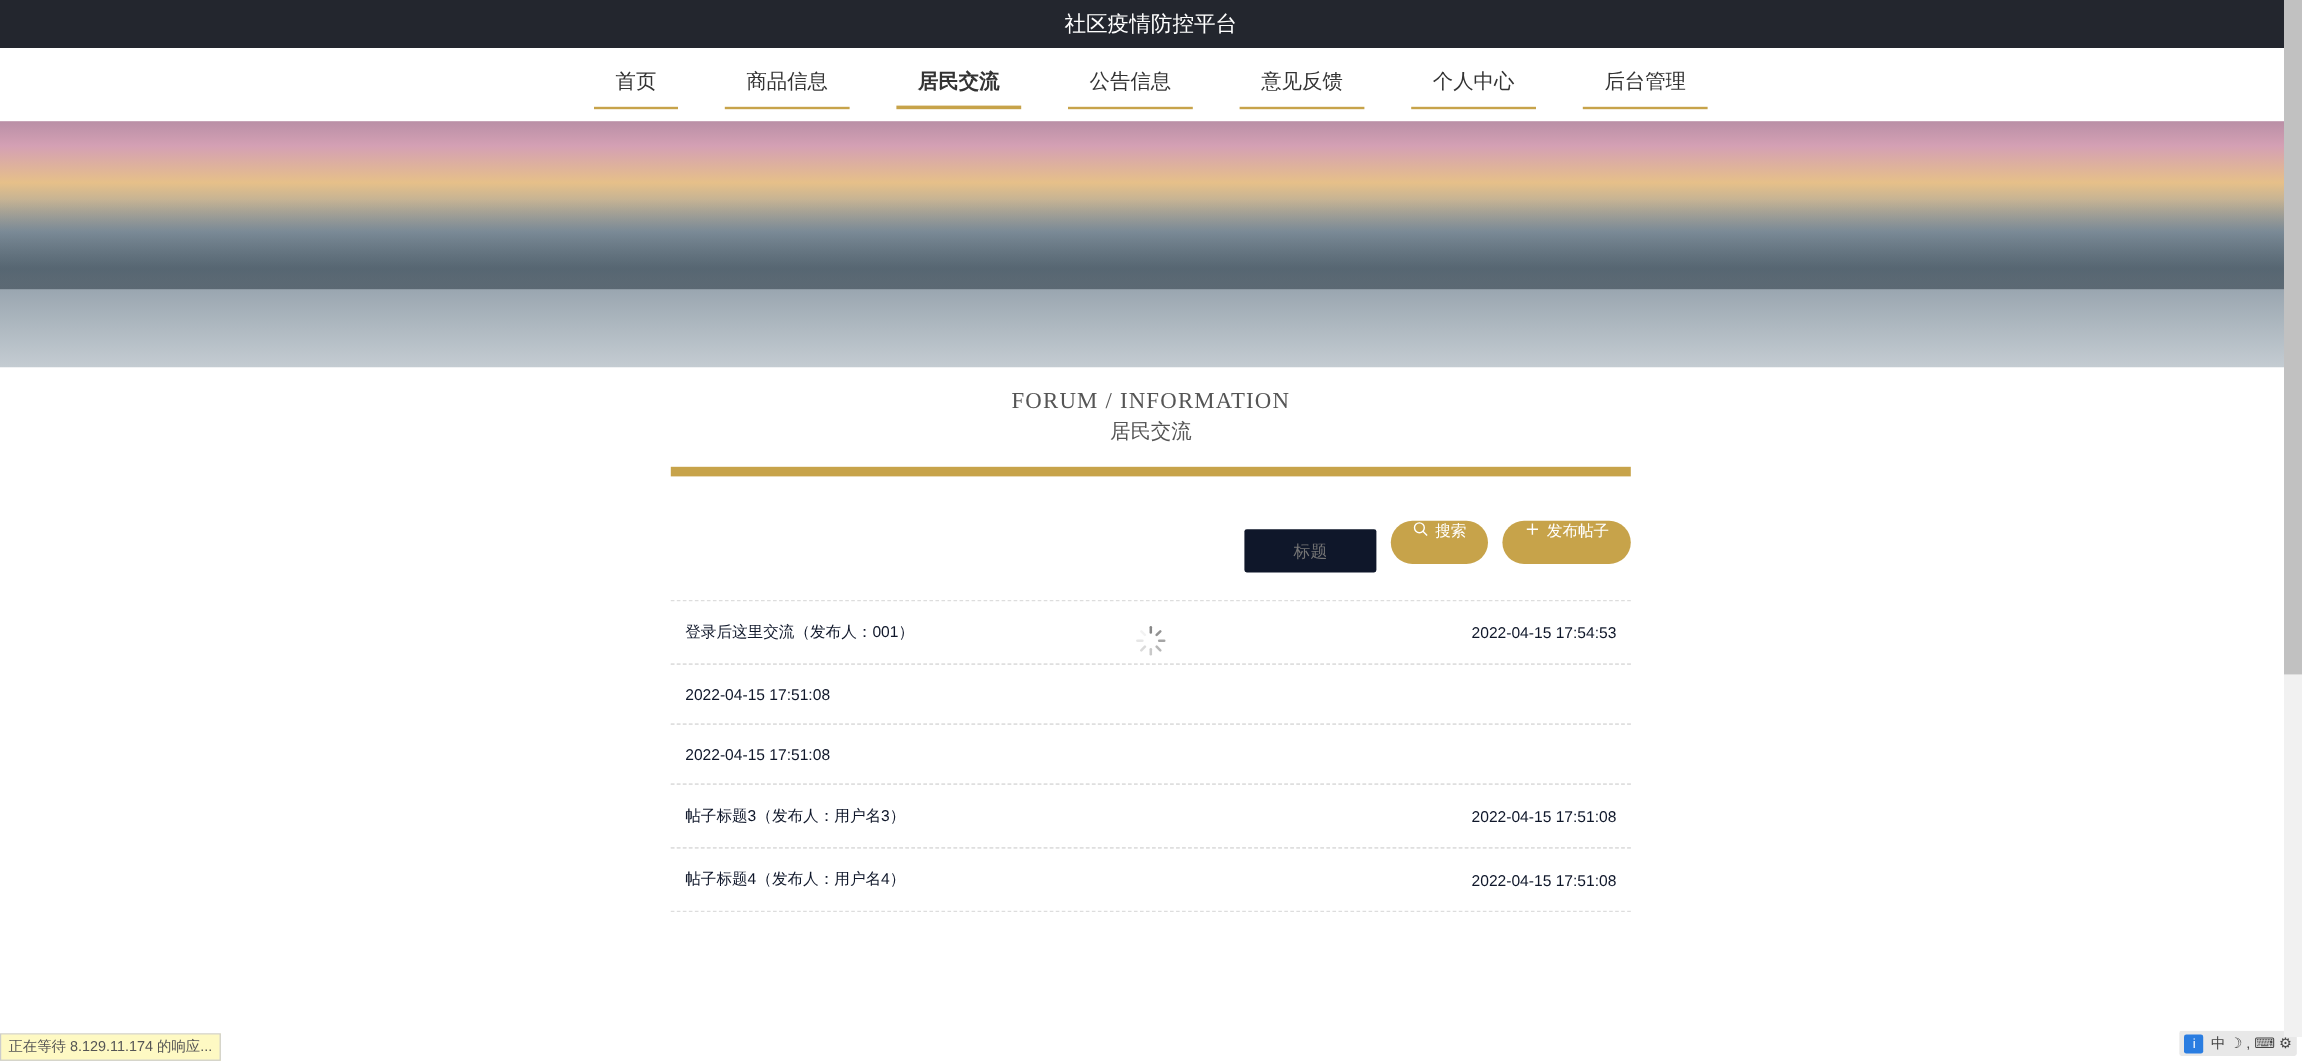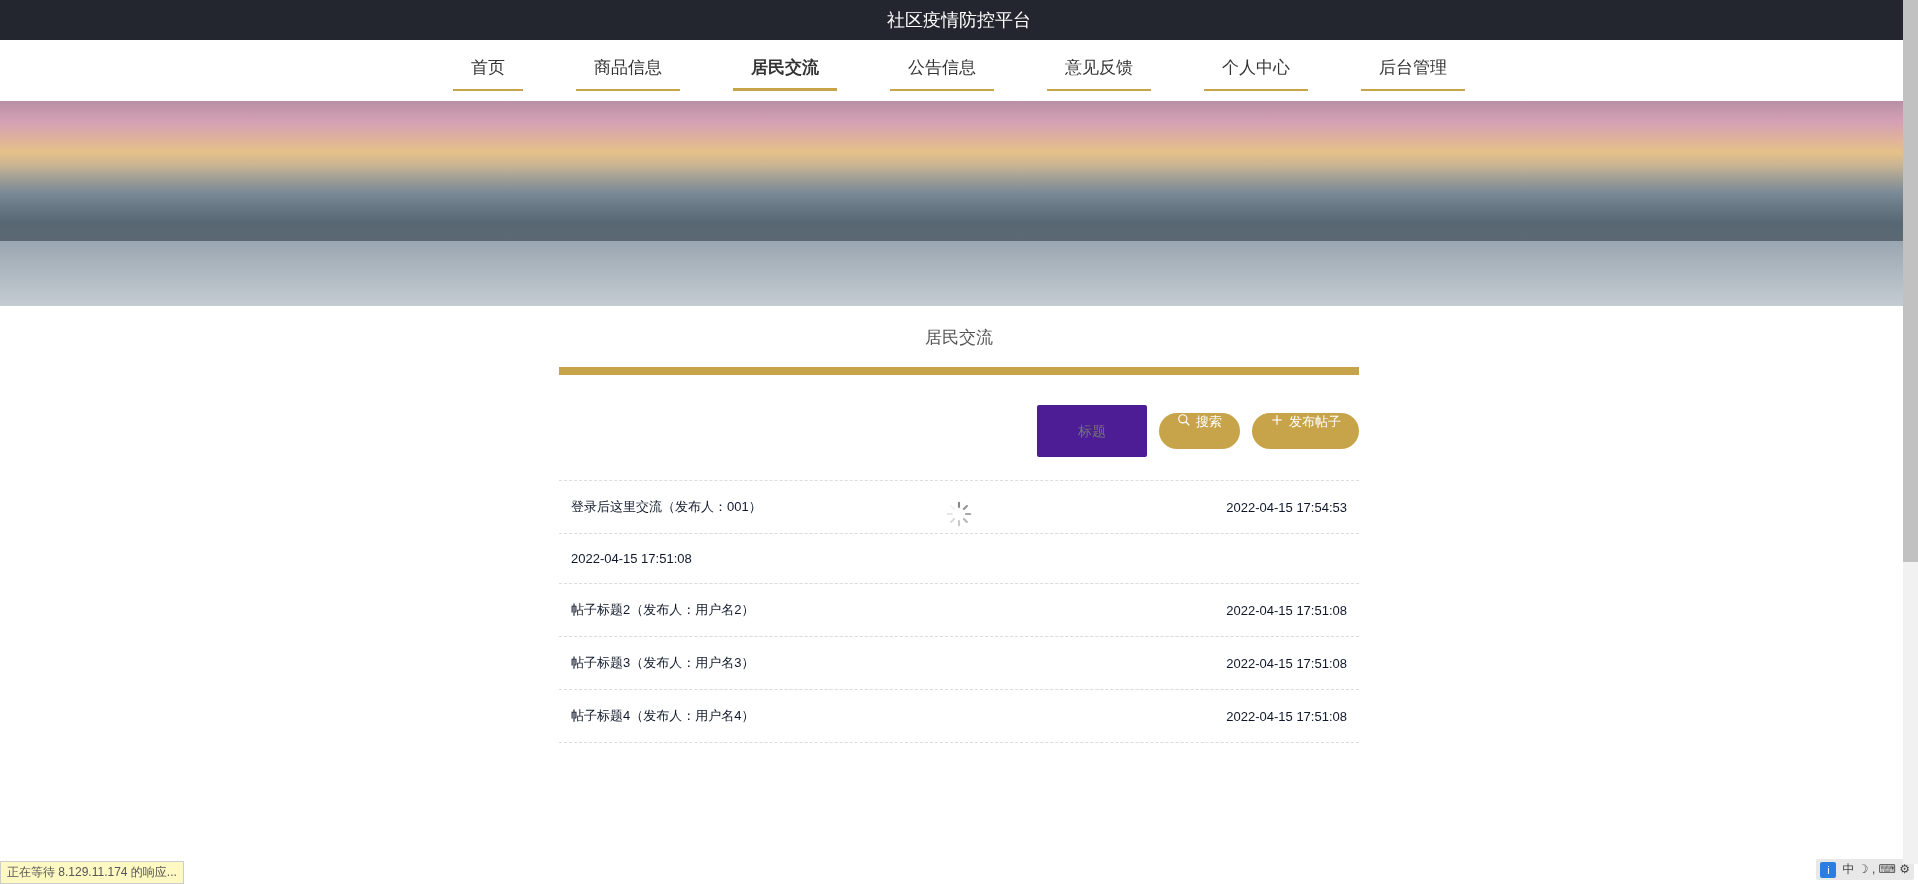--- a/index.html
+++ b/index.html
@@ -20,21 +20,21 @@
       font-size: 18px;
       font-weight: 400;
     }
     .nav-wrap {
       background: #fff;
       padding: 16px 0 12px 0;
     }
     .nav {
       display: flex;
       justify-content: center;
-      gap: 17px;
+      gap: 3px;
     }
     .nav-item {
       padding: 0 28px 10px 28px;
       font-size: 17px;
       color: #333;
       cursor: pointer;
       position: relative;
       margin: 0 8px;
     }
     .nav-item::after {
@@ -109,28 +109,29 @@
     }
     .toolbar {
       display: flex;
       justify-content: flex-end;
       align-items: center;
       gap: 12px;
       margin-bottom: 24px;
     }
     .search-input {
       width: 110px;
-      height: 52px;
-      background: #4c1d95;
+      height: 36px;
+      background: #0f172a;
       border: none;
       text-align: center;
       font-size: 14px;
       border-radius: 2px;
       color: #888;
       outline: none;
+      margin-top: 14px;
     }
     .btn {
       height: 36px;
       border: none;
       border-radius: 18px;
       display: inline-flex;
       align-items: flex-start;
       justify-content: center;
       gap: 5px;
       padding: 0 18px;
@@ -248,20 +249,21 @@
       <div class="nav-item">后台管理</div>
     </div>
 </div>
 
 <div class="banner">
   <div class="banner-skyline"></div>
   <div class="banner-water"></div>
 </div>
 
 <div class="section-title-wrap">
+  <div class="section-title-en">FORUM / INFORMATION</div>
   <div class="section-title-cn">居民交流</div>
 </div>
 <div class="gold-line"></div>
 
 <div class="content">
 
   <div class="toolbar">
     <input class="search-input" type="text" placeholder="标题" style="">
     <button class="btn btn-search">
       <span>
@@ -299,21 +301,20 @@
       </svg>
     </div>
   <div class="post-row">
         <span class="post-title">登录后这里交流（发布人：001）</span>
         <span class="post-time">2022-04-15 17:54:53</span>
       </div>
       <div class="post-row">
         <span class="post-time">2022-04-15 17:51:08</span>
       </div>
       <div class="post-row">
-        <span class="post-title">帖子标题2（发布人：用户名2）</span>
         <span class="post-time">2022-04-15 17:51:08</span>
       </div>
       <div class="post-row">
         <span class="post-title">帖子标题3（发布人：用户名3）</span>
         <span class="post-time">2022-04-15 17:51:08</span>
       </div>
       <div class="post-row">
         <span class="post-title">帖子标题4（发布人：用户名4）</span>
         <span class="post-time">2022-04-15 17:51:08</span>
       </div>

